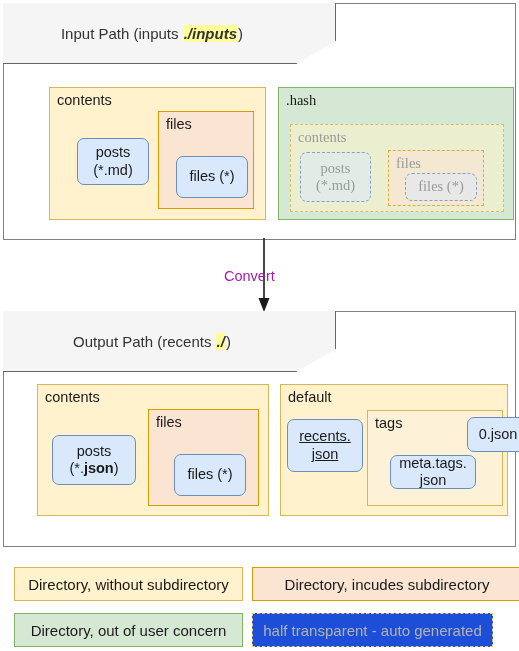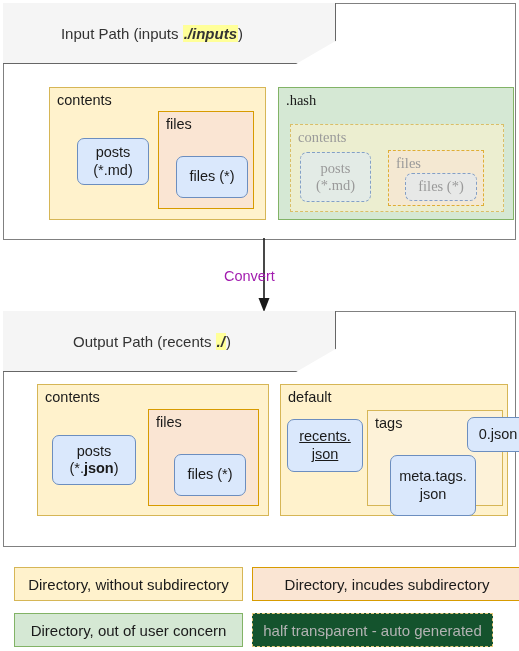--- a/index.html
+++ b/index.html
@@ -120,21 +120,21 @@
   
   .legend-box {
     box-sizing: border-box;
     display: flex;
     align-items: center;
     justify-content: center;
     font-size: 15px;
     text-align: center;
   }
   .legend-dashed {
-    background: #14532d;
+    background: #1d4ed8;
     border: 1px dashed #e4c77a;
     color: #b3b3b3;
   }
 </style>
 </head>
 <body>
 
 <div class="abs panel" style="left:3px; top:3px; width:513px; height:237px;">
 
   <div class="abs tab" style="left:-1px; top:-1px; width:333px; height:61px;">
@@ -226,21 +226,21 @@
       </div>
     </div>
 
     <div class="abs dir dir-tags" style="left:86px; top:25px; width:136px; height:96px;">
       <span class="dir-label">tags</span>
 
       <div class="abs node" style="left:67px; top:6px; width:62px; height:35px;margin-left:32px;">
         <span>0.json</span>
       </div>
 
-      <div class="abs node" style="left:22px; top:44px; width:86px; height:61px;">
+      <div class="abs node" style="left:22px; top:44px; width:86px; height:34px;">
         <div>
           <span>meta.tags.</span><br>
           <span>json</span>
         </div>
       </div>
     </div>
   </div>
 </div>
 
 <div class="abs legend-box dir-yellow" style="left:14px; top:567px; width:229px; height:34px;">

